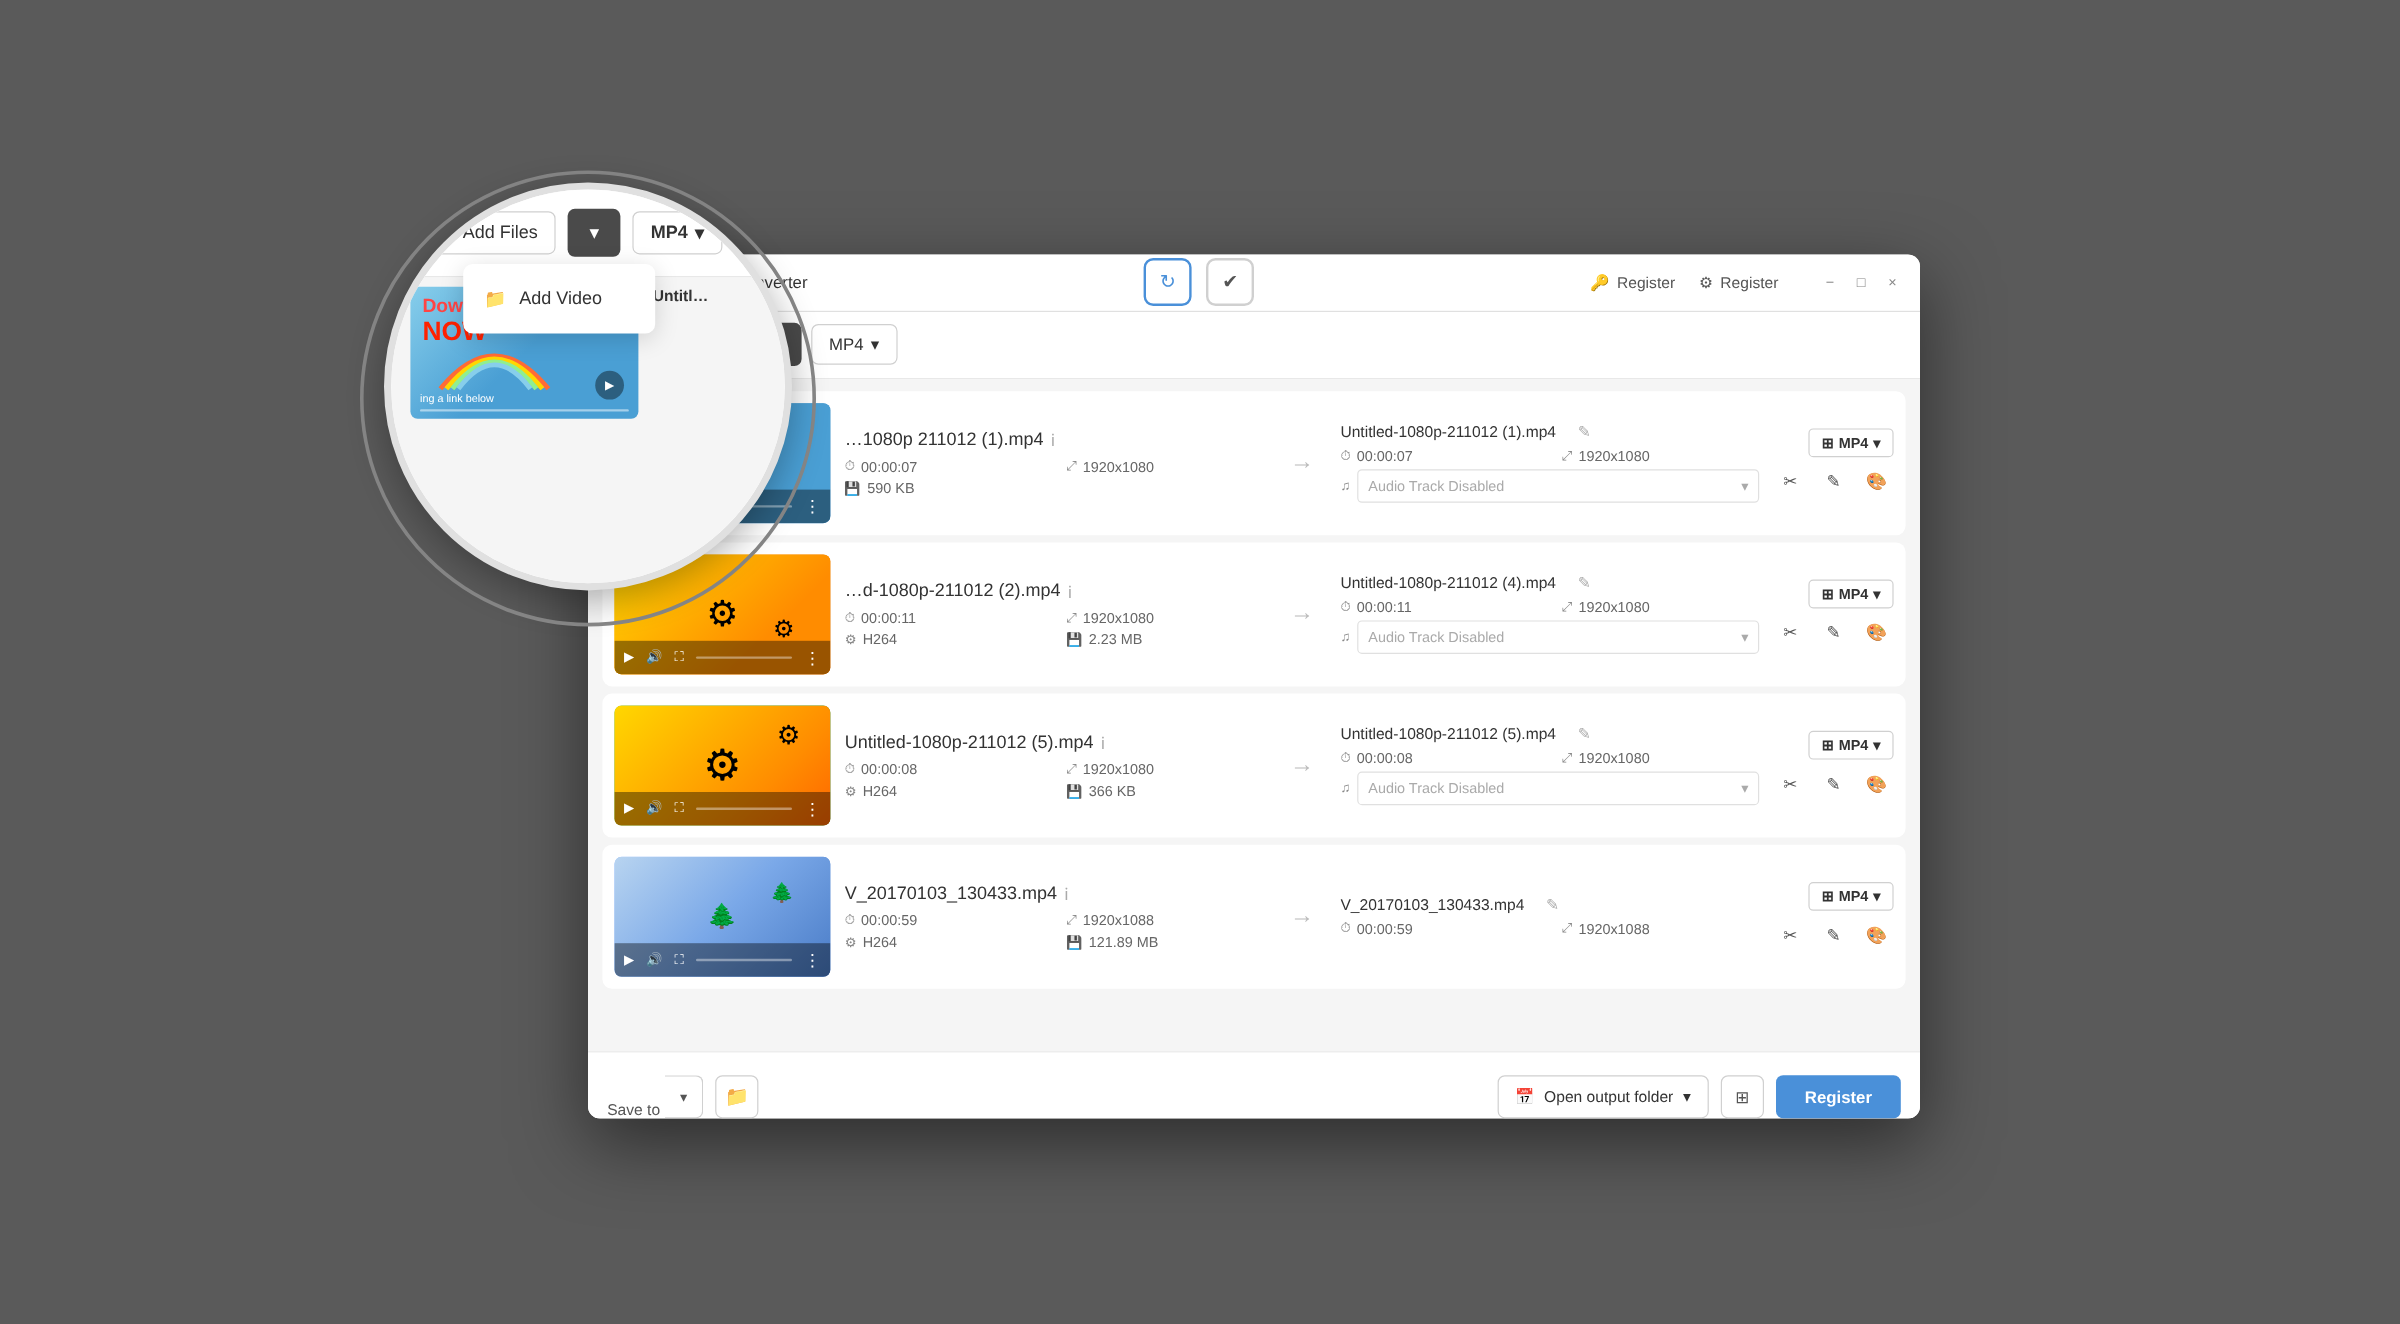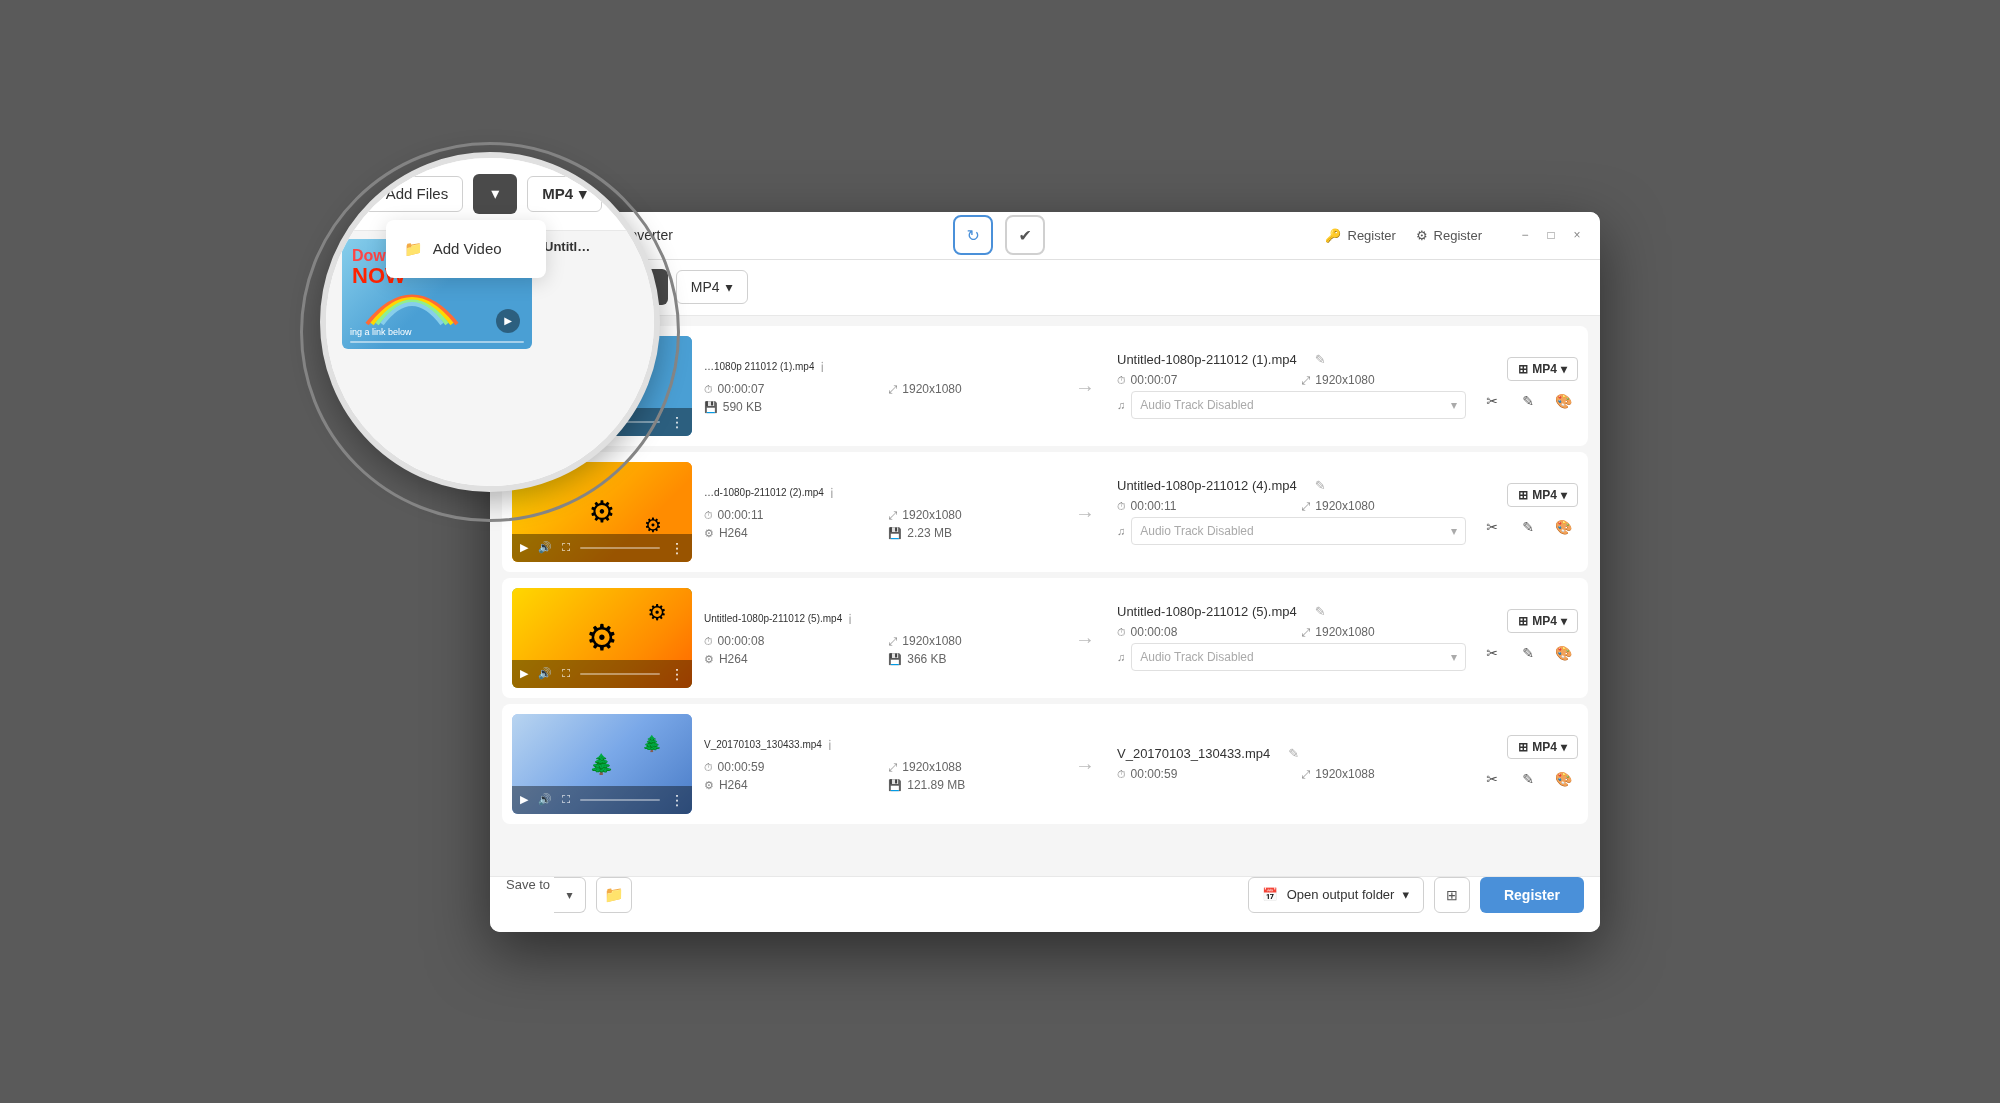--- a/index.html
+++ b/index.html
@@ -221,21 +221,21 @@
       flex: 1;
       min-width: 0;
     }
     .file-name-row {
       display: flex;
       align-items: center;
       gap: 6px;
       margin-bottom: 6px;
     }
     .file-name {
-      font-size: 10px;
+      font-size: 15px;
       font-weight: 500;
       color: #333;
       white-space: nowrap;
       overflow: hidden;
       text-overflow: ellipsis;
     }
     .info-icon {
       color: #aaa;
       font-size: 14px;
       cursor: pointer;
@@ -358,21 +358,21 @@
     
     .content-area::-webkit-scrollbar { width: 6px; }
     .content-area::-webkit-scrollbar-thumb { background: #4a90d9; border-radius: 3px; }
     .content-area::-webkit-scrollbar-track { background: #f0f0f0; }
 
     
     .footer {
       background: #ffffff;
       height: 56px;
       display: flex;
-      align-items: flex-start;
+      align-items: flex-end;
       padding: 0 16px;
       border-top: 1px solid #e8e8e8;
       gap: 10px;
       flex-shrink: 0;
     }
     .save-to-label {
       font-size: 13px;
       color: #555;
       flex-shrink: 0;
     }

